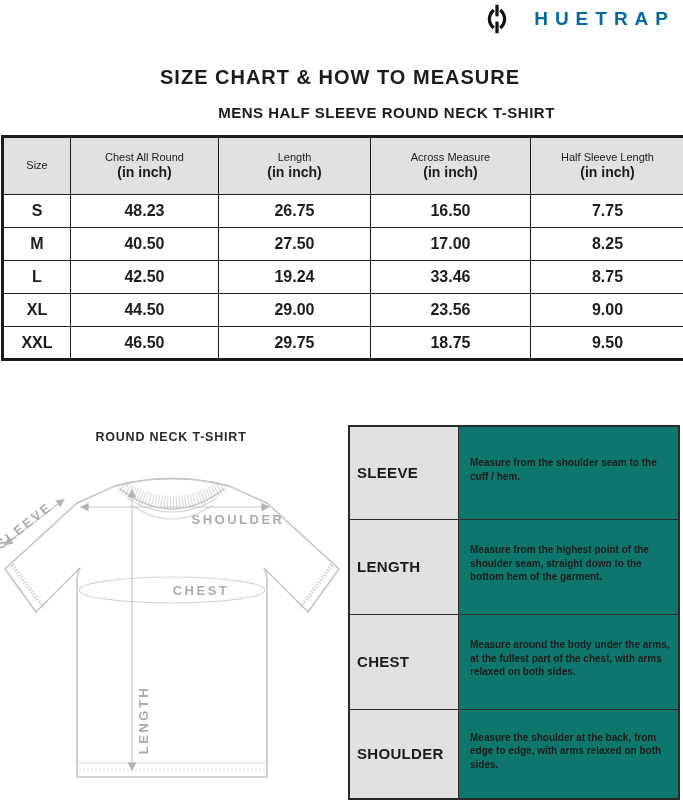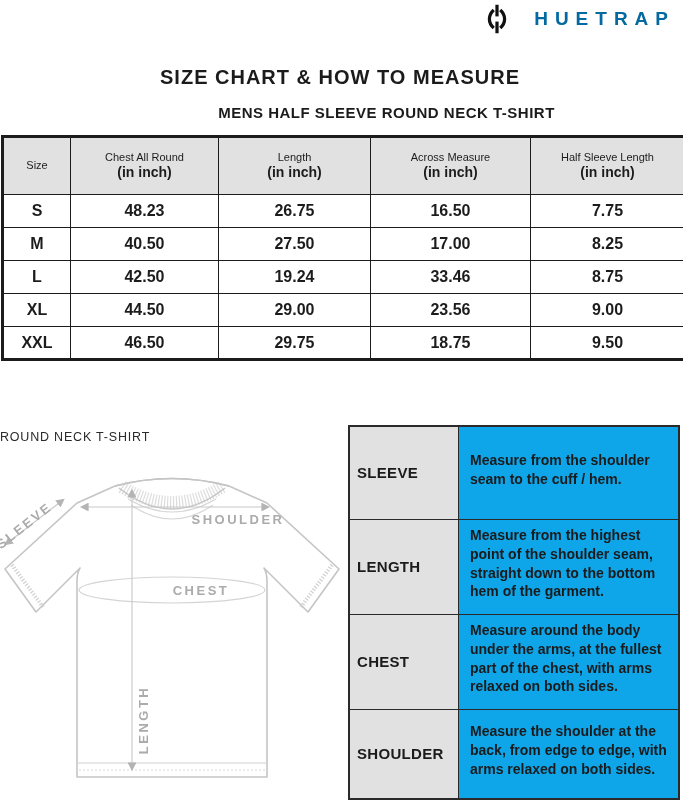--- a/index.html
+++ b/index.html
@@ -23,32 +23,32 @@
   table.size-table th,table.size-table td{border:1.5px solid #1c1c1c;text-align:center;vertical-align:middle;}
   table.size-table{border:3px solid #1c1c1c;}
   table.size-table thead tr{height:58px;}
   table.size-table thead th{background:#e1e1e1;}
   table.size-table tbody tr{height:33px;}
   .th-label{font-size:11px;font-weight:400;line-height:1.2;}
   .th-unit{font-size:14px;font-weight:600;line-height:1.2;}
   table.size-table tbody td{font-size:16px;font-weight:600;background:#fff;}
 
   
-  .diagram-title{position:absolute;top:430px;left:0;width:342px;
-         font-size:12.5px;font-weight:400;letter-spacing:0.8px;color:#2a2a2a;}
+  .diagram-title{position:absolute;top:430px;left:0;width:342px;text-align:center;
+         font-size:12.5px;font-weight:700;letter-spacing:0.8px;color:#2a2a2a;}
   .tshirt{position:absolute;top:455px;left:0;}
   .sketch-label{font-size:13px;font-weight:600;letter-spacing:2.5px;fill:#ababab;}
 
   
   table.guide-table{position:absolute;top:425px;left:348px;width:332px;border-collapse:collapse;
          table-layout:fixed;border:2px solid #2a2a2a;}
   table.guide-table th,table.guide-table td{border:1.5px solid #2a2a2a;vertical-align:middle;}
   table.guide-table th{background:#e1e1e1;width:97px;font-size:15px;font-weight:700;
          letter-spacing:0.3px;text-align:left;padding:0 4px 0 7px;color:#1b1b1b;}
-  table.guide-table td{background:#0ea5e9;font-size:14px;font-weight:600;line-height:1.35;
+  table.guide-table td{background:#0f766e;font-size:10px;font-weight:600;line-height:1.35;
          padding:0 6px 6px 11px;color:#1b1b1b;text-align:left;}
 </style>
 </head>
 <body>
 
 <div id="page">
 
   <div class="brand">
     <svg width="22" height="30" viewBox="0 0 34 44">
       <path d="M 12,8 C 3,16 3,28 12,36" fill="none" stroke="#111" stroke-width="5"></path>

